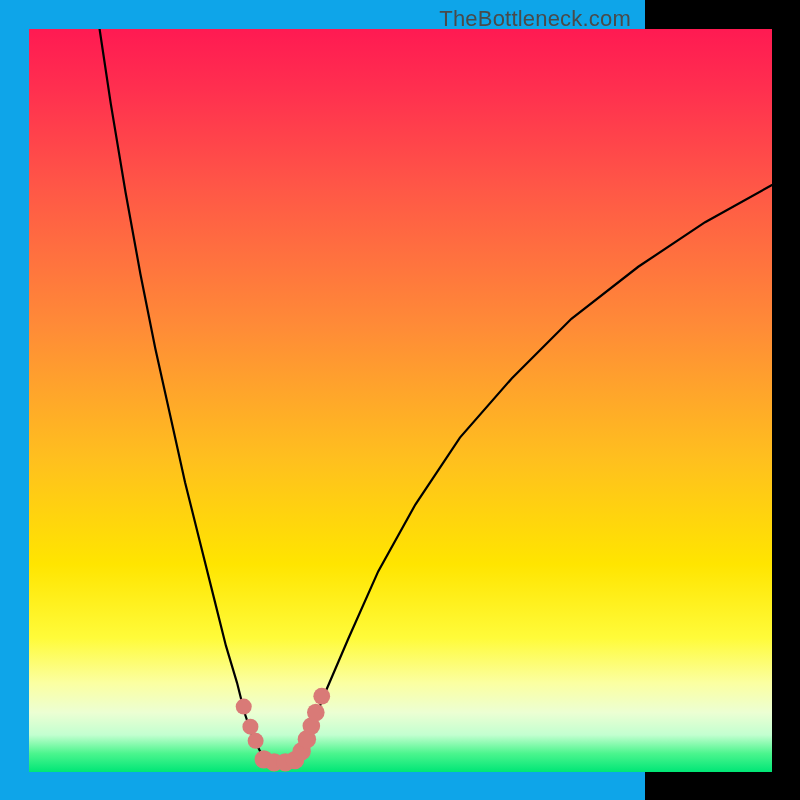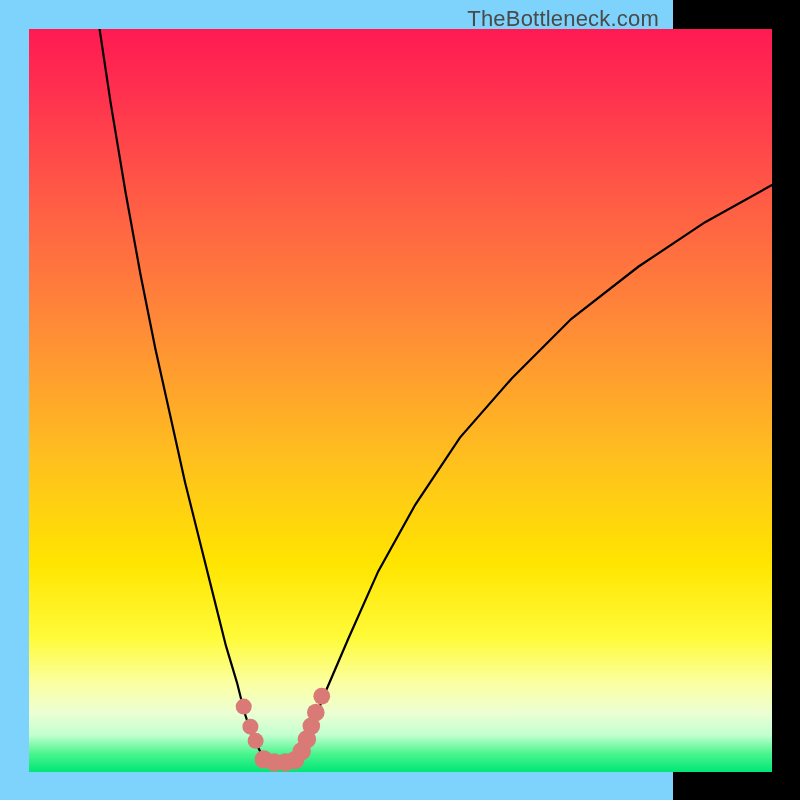--- a/index.html
+++ b/index.html
@@ -8,22 +8,21 @@
     width: 800px;
     height: 800px;
     overflow: hidden;
     background: #000;
     font-family: Arial, Helvetica, sans-serif;
   }
   .frame {
     position: relative;
     width: 645px;
     height: 800px;
-    background: #7dd3fc;
-    padding-left: 28px;
+    background: #0ea5e9;
   }
   .watermark {
     position: absolute;
     top: 6px;
     right: 14px;
     color: #4a4a4a;
     font-size: 22px;
     font-weight: 500;
     letter-spacing: 0.2px;
     z-index: 10;

